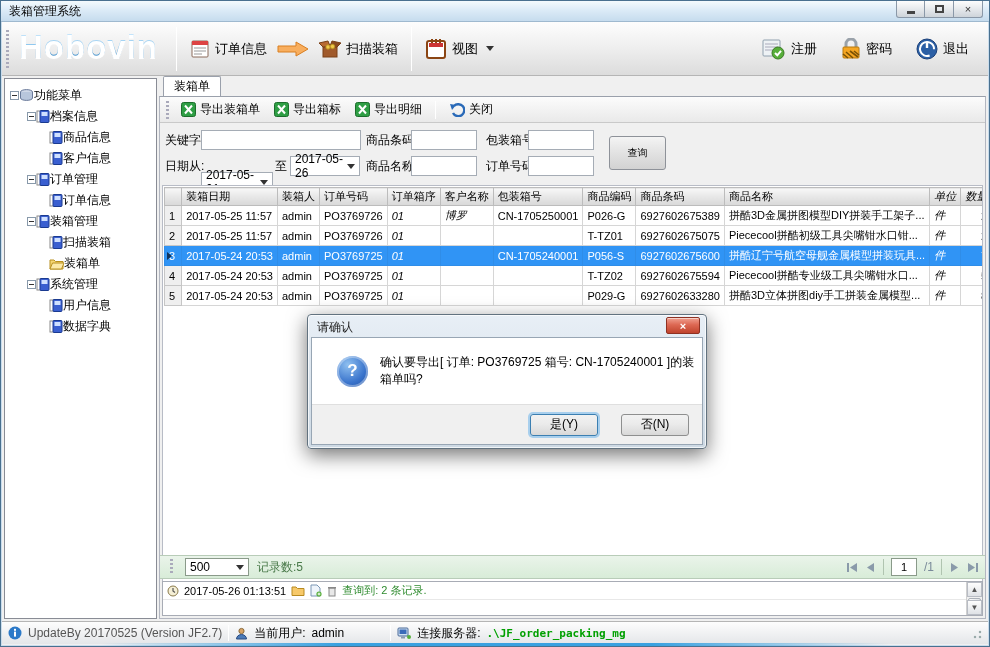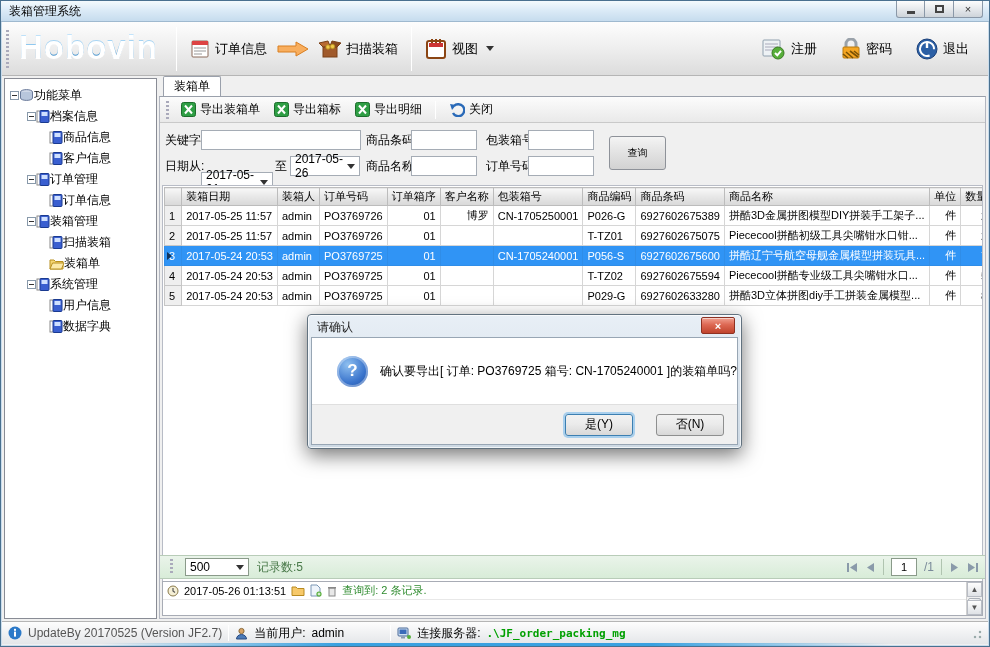--- a/index.html
+++ b/index.html
@@ -52,21 +52,21 @@
   .filter input[type=text], .dropbox { position:absolute; height:20px; border:1px solid #a5acb5; background:#fff; font-size:12px; padding:0 3px; font-family:inherit; }
   .dropbox { display:flex; align-items:center; justify-content:space-between; padding:0 4px; }
   .search-btn { position:absolute; left:449px; top:13px; width:57px; height:34px; background:linear-gradient(180deg,#f4f4f4,#e2e2e2 50%,#d2d2d2); border:1px solid #8e9299; border-radius:3px; font-size:10px; font-family:inherit; }
 
   
   .grid-area { position:absolute; left:2px; right:2px; top:88px; height:400px; background:#fff; border:1px solid #b8bcc6; overflow:hidden; }
   table.grid { border-collapse:collapse; table-layout:fixed; font-size:11px; margin:1px 0 0 1px; }
   .grid th { background:linear-gradient(180deg,#f8f8f8,#e4e4e4 60%,#d8d8d8); border:1px solid #bcbcbc; font-weight:normal; height:18px; padding:0 4px; text-align:left; white-space:nowrap; overflow:hidden; }
   .grid td { border:1px solid #d6d6d6; height:20px; padding:0 4px; white-space:nowrap; overflow:hidden; background:#fff; }
   .grid td.rowhdr { background:#efefef; border-color:#c6c6c6; text-align:right; padding-right:6px; position:relative; }
-  .grid .c { text-align:right; } .grid .r { text-align:right; }
+  .grid .c { text-align:left;font-style:italic; } .grid .r { text-align:right; }
   .grid tr.sel td { background:#3094f5; color:#fff; border-color:#2f8de8; }
   .grid tr.sel td.rowhdr { background:#3094f5; color:#fff; }
   .sel-arrow { position:absolute; left:2px; top:6px; width:0; height:0; border-left:5px solid #10325a; border-top:4px solid transparent; border-bottom:4px solid transparent; }
 
   
   .pagebar { position:absolute; left:0; right:0; top:458px; height:24px; background:linear-gradient(180deg,#eaf4ea,#d8ecd8); border-top:1px solid #b8ccb8; border-bottom:1px solid #b8ccb8; display:flex; align-items:center; gap:8px; padding:0 6px; }
   .pagesize { width:64px; height:18px; background:#fff; border:1px solid #8a9a8a; display:flex; align-items:center; justify-content:space-between; padding:0 4px; }
   .records { color:#4a7a4a; }
   .pager { margin-left:auto; display:flex; align-items:center; gap:7px; color:#7a8a9a; }
   .pg-sep { width:1px; height:16px; background:#b0c4b0; }
@@ -86,21 +86,21 @@
   .sb-sep { width:1px; height:16px; background:#c5c5c5; border-right:1px solid #fff; }
   .sb-update { color:#555; }
   .sb-server-path { color:#00a000; font-family:"DejaVu Sans Mono",monospace; font-weight:bold; font-size:11px; }
   .sizegrip { margin-left:auto; width:12px; height:12px; background:
     radial-gradient(circle at 10px 10px,#9aa 1.4px,transparent 1.6px),
     radial-gradient(circle at 10px 5px,#9aa 1.4px,transparent 1.6px),
     radial-gradient(circle at 5px 10px,#9aa 1.4px,transparent 1.6px); }
   .bottomglow { position:absolute; left:100px; right:100px; bottom:0; height:3px; background:linear-gradient(90deg,rgba(57,161,224,0),#39a1e0 30%,#39a1e0 70%,rgba(57,161,224,0)); }
 
   
-  .dialog { position:absolute; left:306px; top:313px; width:435px; height:135px; background:linear-gradient(180deg,#e8eff6,#cdd9e4); border:1px solid #62727f; border-radius:4px; box-shadow:0 6px 20px rgba(0,0,0,.55), inset 0 0 0 1px rgba(255,255,255,.7); padding:3px; }
+  .dialog { position:absolute; left:306px; top:313px; width:400px; height:135px; background:linear-gradient(180deg,#e8eff6,#cdd9e4); border:1px solid #62727f; border-radius:4px; box-shadow:0 6px 20px rgba(0,0,0,.55), inset 0 0 0 1px rgba(255,255,255,.7); padding:3px; }
   .dlg-title { height:19px; line-height:19px; padding-left:6px; font-size:12px; color:#1c1c1c; }
   .dlg-close { position:absolute; top:2px; right:6px; width:34px; height:17px; background:linear-gradient(180deg,#f0a090,#dd6853 45%,#c0432d); border:1px solid #8e3122; border-radius:2px; color:#fff; font-size:11px; font-weight:bold; display:flex; align-items:center; justify-content:center; box-shadow:inset 0 1px 0 rgba(255,255,255,.5); }
   .dlg-inner { position:absolute; left:3px; right:3px; top:22px; bottom:3px; background:#fff; border:1px solid #98a6b4; }
   .dlg-body { position:absolute; left:0; right:0; top:0; bottom:40px; display:flex; align-items:center; gap:12px; padding-left:25px; }
   .qicon { width:31px; height:31px; border-radius:50%; background:radial-gradient(circle at 35% 28%,#8fc0f0,#3a74cc 60%,#1c4da0); color:#fff; font-size:17px; font-weight:bold; display:flex; align-items:center; justify-content:center; box-shadow:inset 0 0 0 2px rgba(255,255,255,.35); flex:none; }
   .dlg-msg { font-size:12px; }
   .dlg-footer { position:absolute; left:0; right:0; bottom:0; height:40px; background:#f0f0f0; border-top:1px solid #dfdfdf; display:flex; justify-content:flex-end; align-items:center; gap:23px; padding-right:13px; }
   .dlg-btn { width:68px; height:22px; background:linear-gradient(180deg,#f2f2f2,#ebebeb 45%,#d8d8d8); border:1px solid #8e8f8f; border-radius:3px; font-size:12px; font-family:inherit; }
   .dlg-btn.default { border:1px solid #3c7fb1; box-shadow:0 0 0 2px rgba(110,180,235,.55); }
 

